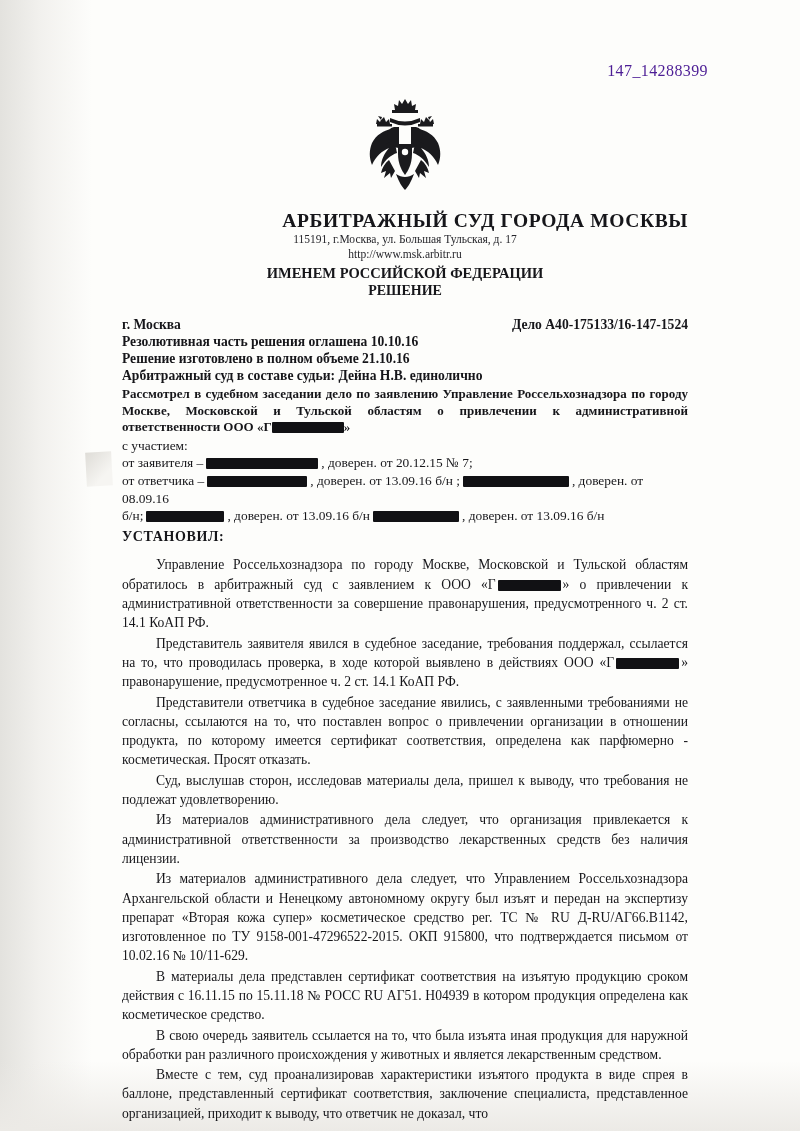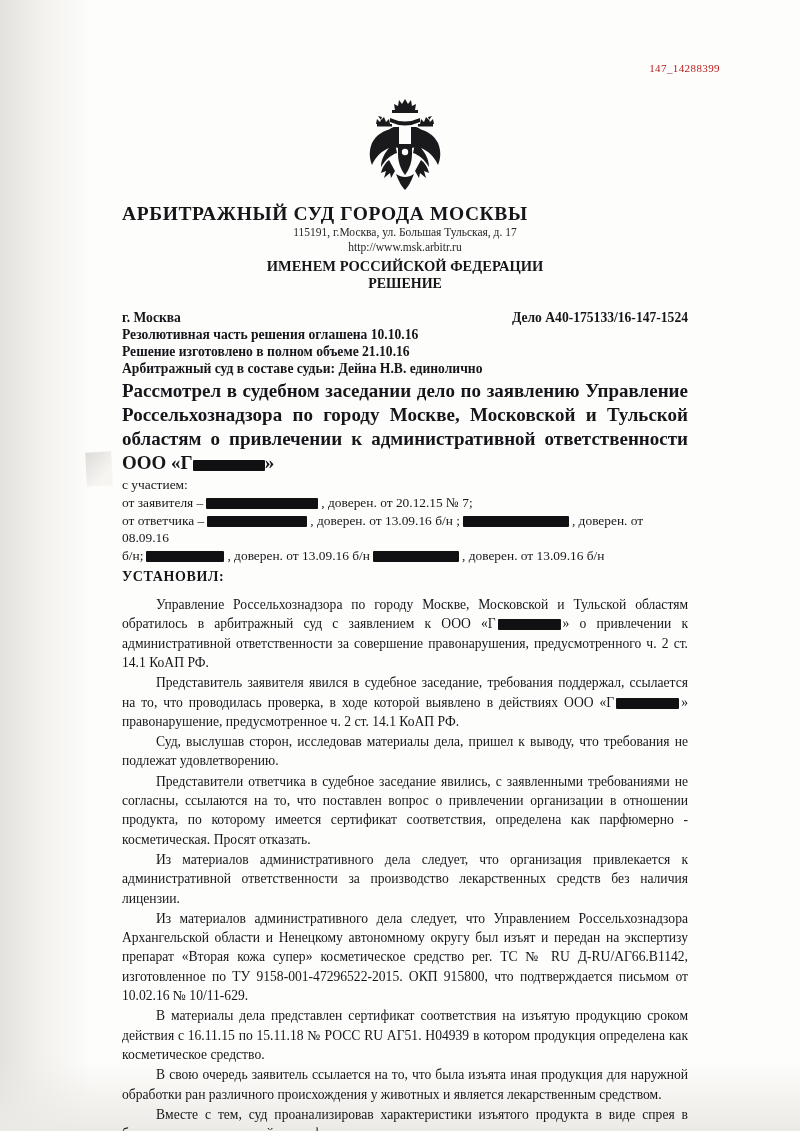--- a/index.html
+++ b/index.html
@@ -38,50 +38,50 @@
     position: absolute;
     left: 86px; top: 452px;
     width: 26px; height: 34px;
     background: linear-gradient(135deg, #dedcd7 0%, #f6f5f2 70%);
     transform: rotate(-3deg);
     pointer-events: none;
   }
   .doc-code {
     position: absolute;
     top: 62px;
-    right: 80px;
+    right: 92px;
     font-family: "Liberation Serif", serif;
-    font-size: 11px;
+    font-size: 16px;
     letter-spacing: .4px;
-    color: #b91c1c;
+    color: #4c1d95;
   }
   .content {
     position: absolute;
     left: 122px;
     top: 96px;
     width: 566px;
   }
   
   .emblem-wrap {
     text-align: center;
     margin-bottom: 6px;
   }
   .emblem {
     display: inline-block;
     width: 86px;
     height: 96px;
   }
   
   .court-title {
-    text-align: left;
+    text-align: right;
     font-size: 19.5px;
     font-weight: bold;
     letter-spacing: .6px;
     line-height: 1.12;
-    margin-top: 7px;
+    margin-top: 14px;
   }
   .court-addr, .court-site {
     text-align: center;
     font-size: 11.5px;
     line-height: 1.28;
     color: #26262b;
   }
   .in-name {
     text-align: center;
     font-size: 14.5px;
@@ -104,21 +104,21 @@
   }
   .meta-row {
     display: flex;
     justify-content: space-between;
     align-items: baseline;
   }
   .meta-line {
     font-weight: bold;
   }
   .intro {
-    font-size: 19px;
+    font-size: 13px;
     line-height: 1.26;
     font-weight: bold;
     text-align: justify;
     margin-top: 1px;
   }
   .parties {
     font-size: 13.4px;
     line-height: 1.32;
     font-weight: normal;
     margin-top: 1px;
@@ -230,22 +230,22 @@
           <span>б/н;</span><span class="redact" style="width:78px;height:11px;margin:0 3px;"></span><span>, доверен. от 13.09.16 б/н</span><span class="redact" style="width:86px;height:11px;margin:0 3px;"></span><span>, доверен. от 13.09.16 б/н</span>
         </span>
       </div>
 
       <div class="established">УСТАНОВИЛ:</div>
     </div>
 
     <div class="body-text">
       <p>Управление Россельхознадзора по городу Москве, Московской и Тульской областям обратилось в арбитражный суд с заявлением к ООО «Г<span class="redact" style="width:63px;height:11px;margin:0 2px;"></span>» о привлечении к административной ответственности за совершение правонарушения, предусмотренного ч. 2 ст. 14.1 КоАП РФ.</p>
       <p>Представитель заявителя явился в судебное заседание, требования поддержал, ссылается на то, что проводилась проверка, в ходе которой выявлено в действиях ООО «Г<span class="redact" style="width:63px;height:11px;margin:0 2px;"></span>» правонарушение, предусмотренное ч. 2 ст. 14.1 КоАП РФ.</p>
+      <p>Представители ответчика в судебное заседание явились, с заявленными требованиями не согласны, ссылаются на то, что поставлен вопрос о привлечении организации в отношении продукта, по которому имеется сертификат соответствия, определена как парфюмерно - косметическая. Просят отказать.</p>
       <p>Суд, выслушав сторон, исследовав материалы дела, пришел к выводу, что требования не подлежат удовлетворению.</p>
-      <p>Представители ответчика в судебное заседание явились, с заявленными требованиями не согласны, ссылаются на то, что поставлен вопрос о привлечении организации в отношении продукта, по которому имеется сертификат соответствия, определена как парфюмерно - косметическая. Просят отказать.</p>
       <p>Из материалов административного дела следует, что организация привлекается к административной ответственности за производство лекарственных средств без наличия лицензии.</p>
       <p>Из материалов административного дела следует, что Управлением Россельхознадзора Архангельской области и Ненецкому автономному округу был изъят и передан на экспертизу препарат «Вторая кожа супер» косметическое средство рег. ТС № RU Д-RU/АГ66.В1142, изготовленное по ТУ 9158-001-47296522-2015. ОКП 915800, что подтверждается письмом от 10.02.16 № 10/11-629.</p>
       <p>В материалы дела представлен сертификат соответствия на изъятую продукцию сроком действия с 16.11.15 по 15.11.18 № РОСС RU АГ51. Н04939 в котором продукция определена как косметическое средство.</p>
       <p>В свою очередь заявитель ссылается на то, что была изъята иная продукция для наружной обработки ран различного происхождения у животных и является лекарственным средством.</p>
       <p>Вместе с тем, суд проанализировав характеристики изъятого продукта в виде спрея в баллоне, представленный сертификат соответствия, заключение специалиста, представленное организацией, приходит к выводу, что ответчик не доказал, что</p>
     </div>
 
   </div>
 </div>
 

